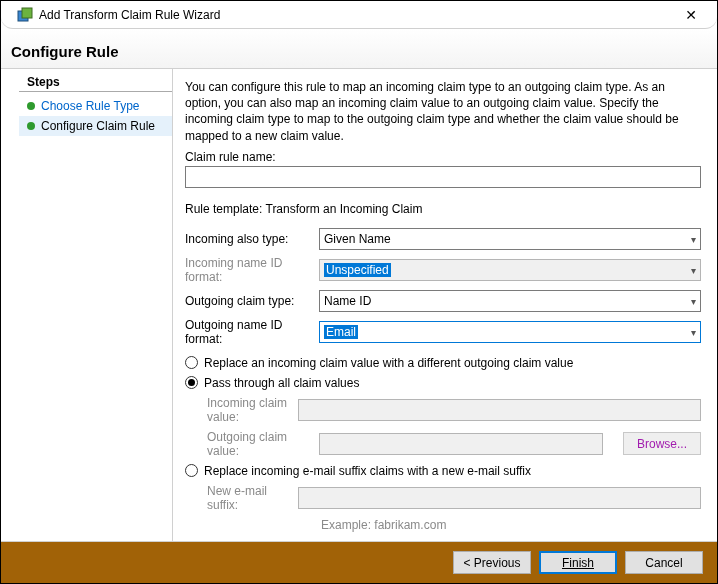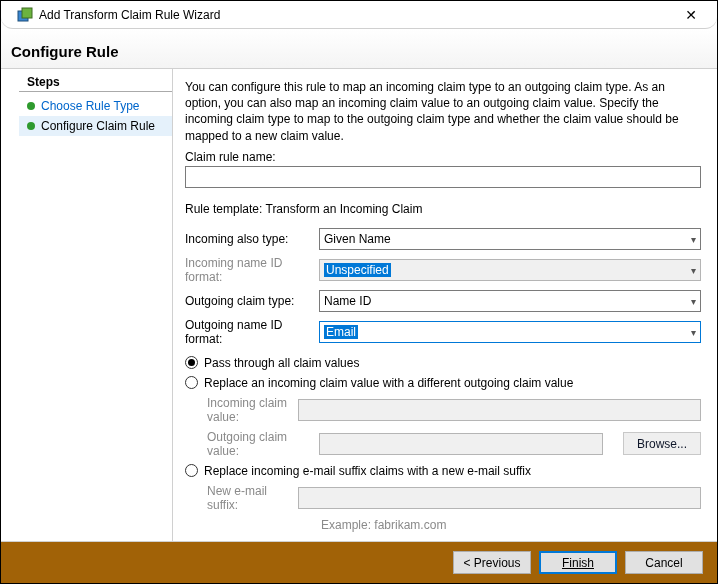--- a/index.html
+++ b/index.html
@@ -154,21 +154,21 @@
     border: 1px solid #adadad;
     cursor: default;
     padding: 0 8px;
   }
   .btn.default {
     border: 1px solid #0078d7;
     box-shadow: inset 0 0 0 1px #0078d7;
     text-decoration: underline;
   }
   .btn.disabled {
-    color: #0f172a;
+    color: #a21caf;
     background: #efefef;
     border-color: #c8c8c8;
     margin-left: 20px;
   }
 </style>
 </head>
 <body>
 
 <div class="titlebar">
   <span class="icon">
@@ -239,27 +239,27 @@
       <div class="combo">
         <div class="combo-box focus">
           <span class="sel hl">Email</span>
           <span class="caret">▾</span>
         </div>
       </div>
     </div>
 
     <div class="radio-group">
       <div class="radio-row">
+        <span class="radio"></span>
+        <span>Replace an incoming claim value with a different outgoing claim value</span>
+      </div>
+
+      <div class="radio-row">
         <span class="radio checked"></span>
         <span>Pass through all claim values</span>
-      </div>
-
-      <div class="radio-row">
-        <span class="radio"></span>
-        <span>Replace an incoming claim value with a different outgoing claim value</span>
       </div>
       <div class="sub">
         <div class="form-row">
           <div class="flabel">Incoming claim value:</div>
           <input class="txt" type="text" disabled="" style="">
         </div>
         <div class="form-row">
           <div class="flabel">Outgoing claim value:</div>
           <input class="txt" type="text" disabled="" style="flex: 1 1 0%;">
           <button class="btn disabled" disabled="">Browse...</button>

